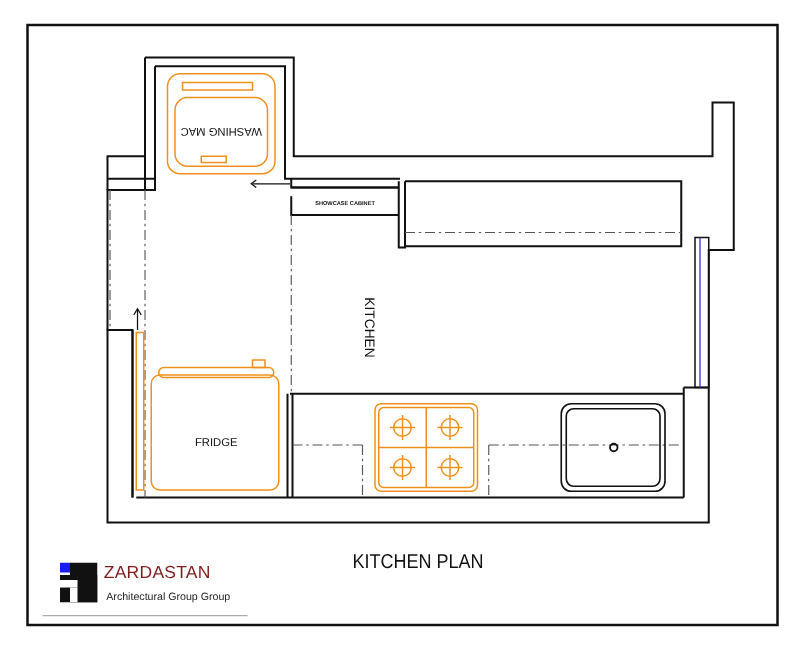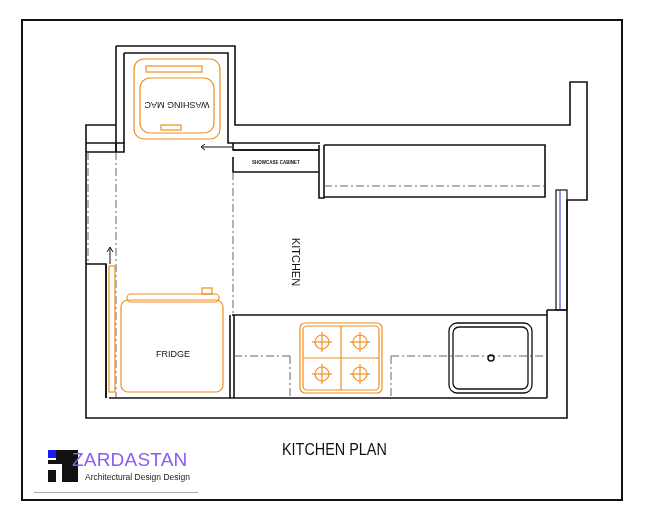--- a/index.html
+++ b/index.html
@@ -1,20 +1,20 @@
 <!DOCTYPE html>
 <html><head>
 <meta charset="utf-8">
 <style>
   html, body { margin:0; padding:0; background:#ffffff; }
   body { width:646px; height:526px; position:relative; overflow:hidden; font-family:"Liberation Sans", sans-serif; }
   .sheet { position:absolute; left:0; top:0; width:646px; height:526px; }
   svg text { font-family:"Liberation Sans", sans-serif; }
   .logo { position:absolute; left:48px; top:450px; width:30px; height:32px; }
-  .brand-name { position:absolute; left:72px; top:449px; font-size:19px; color:#8b5cf6; letter-spacing:0.2px; }
+  .brand-name { position:absolute; left:83px; top:449px; font-size:14px; color:#7f1d1d; letter-spacing:0.2px; }
   .brand-sub { position:absolute; left:85px; top:472px; font-size:8.5px; color:#222; }
   .brand-rule { position:absolute; left:34px; top:492px; width:164px; height:1px; background:#aaa; }
   .plan-title { position:absolute; left:282px; top:441px; font-size:16px; color:#111; transform:scaleX(0.9); transform-origin:left; }
 </style>
 </head>
 <body>
 
 <div class="sheet">
 <svg width="646" height="526" viewBox="0 0 646 526" xmlns="http://www.w3.org/2000/svg">
 
@@ -130,14 +130,14 @@
 <div class="plan-title">KITCHEN PLAN</div>
 
 <svg class="logo" viewBox="0 0 30 32">
   <rect x="0" y="0" width="8" height="8" fill="#1a1aff"></rect>
   <rect x="0" y="10" width="30" height="22" fill="#111"></rect>
   <rect x="8" y="0" width="22" height="32" fill="#111"></rect>
   <rect x="0" y="14" width="14" height="6" fill="#fff"></rect>
   <rect x="8" y="20" width="6" height="12" fill="#fff"></rect>
 </svg>
 <div class="brand-name">ZARDASTAN</div>
-<div class="brand-sub">Architectural Design Design</div>
+<div class="brand-sub">Architectural Group Group</div>
 <div class="brand-rule"></div>
 
 </body></html>

